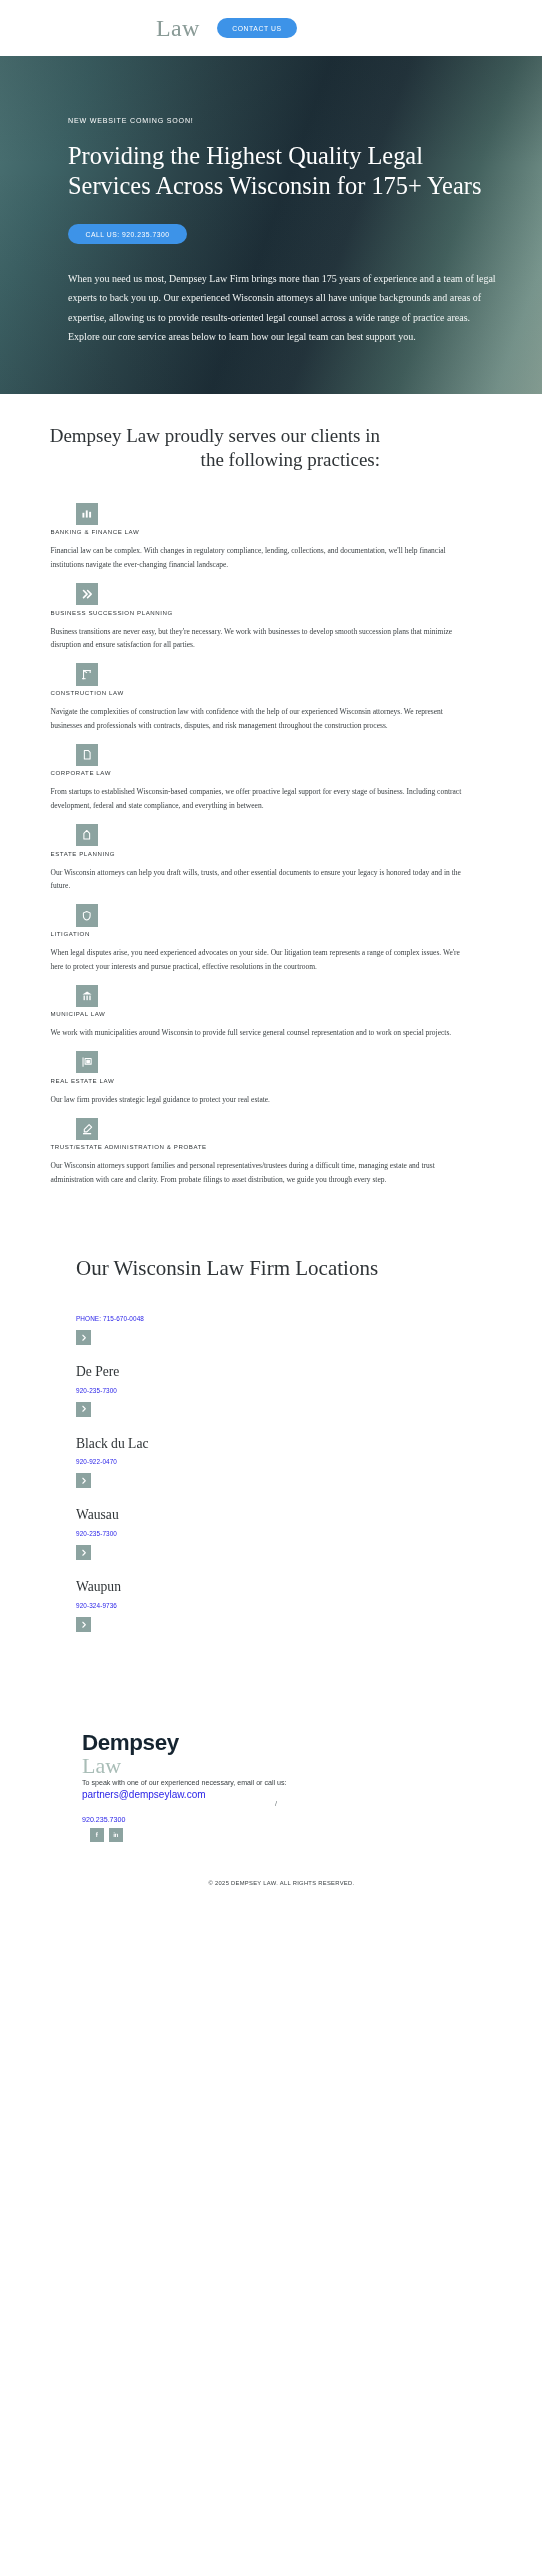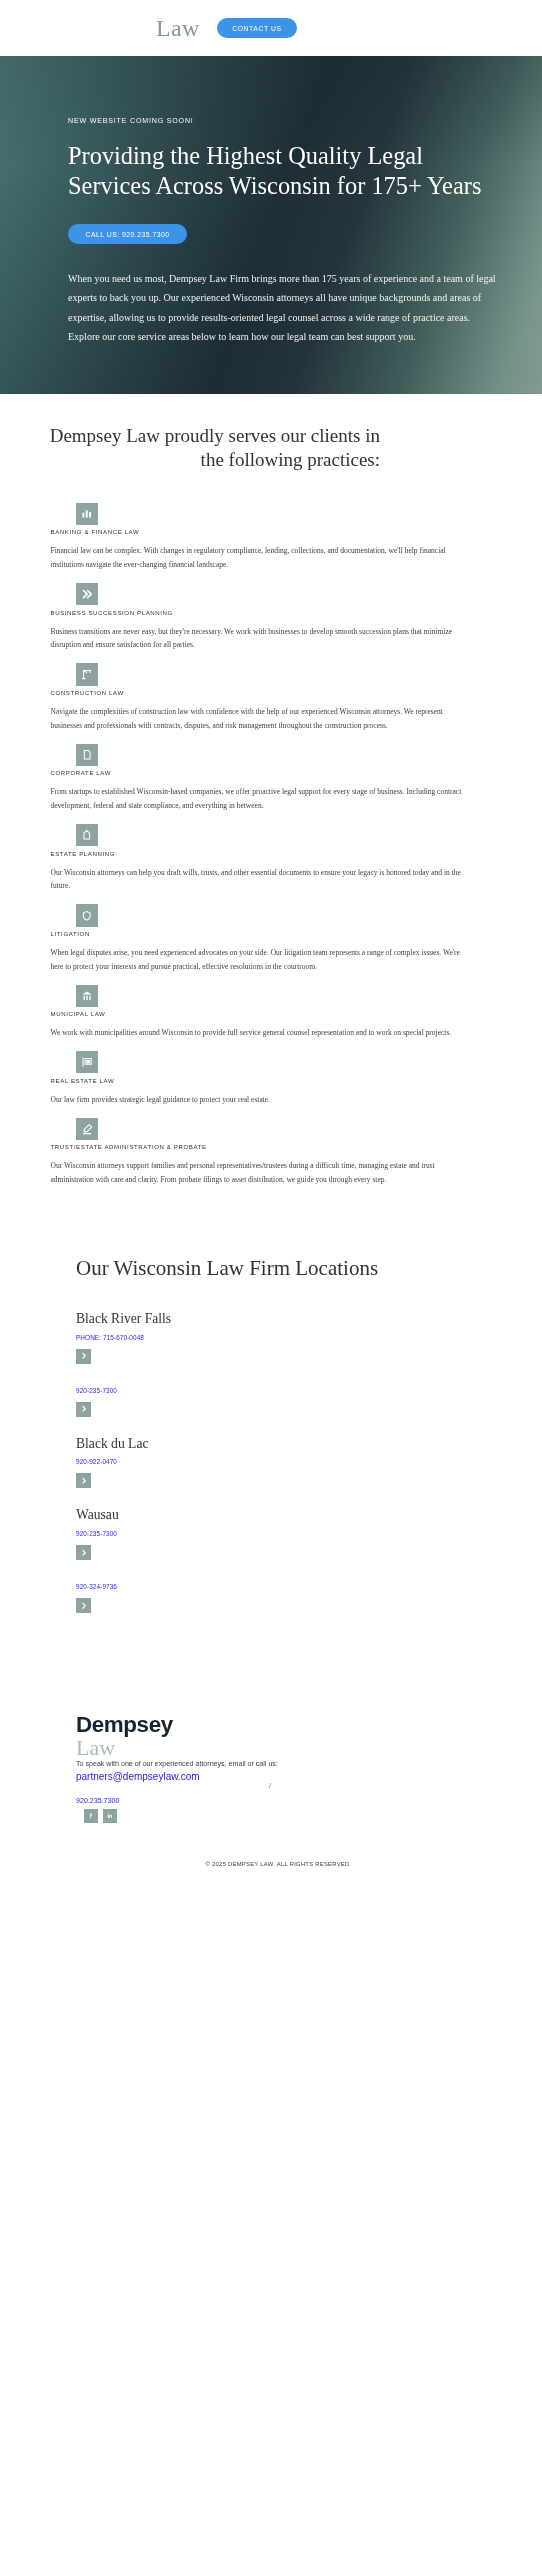--- a/index.html
+++ b/index.html
@@ -188,20 +188,21 @@
     width: 15px; height: 15px;
     background: #8ca3a0;
     display: flex; align-items: center; justify-content: center;
     cursor: pointer;
   }
   .loc-arrow svg { display:block; }
 
   
   .footer {
     padding: 61px 26px 0 41px;
+    margin-left: 6px;
   }
   .footer-inner { margin-left: 35px; }
   .f-dempsey {
     font-family: "Liberation Sans", sans-serif;
     font-weight: 700;
     font-size: 22.4px;
     line-height: 1.02;
     color: #152430;
     letter-spacing: -0.4px;
   }
@@ -374,53 +375,53 @@
           </div>
           <div class="pract-title">TRUST/ESTATE ADMINISTRATION &amp; PROBATE</div>
           <div class="pract-desc">Our Wisconsin attorneys support families and personal representatives/trustees during a difficult time, managing estate and trust administration with care and clarity. From probate filings to asset distribution, we guide you through every step.</div>
         </div>
       </div>
   </section>
 
   <section class="locations">
     <h2>Our Wisconsin Law Firm Locations</h2>
     <div id="location-list">
-        <div class="loc"><div class="loc-name">Black River Falls</div><a class="loc-phone" href="#">PHONE: 715-670-0048</a><div class="loc-arrow">
+        <div class="loc"><a class="loc-phone" href="#">PHONE: 715-670-0048</a><div class="loc-arrow">
             <svg width="7.5" height="7.5" viewBox="0 0 24 24" fill="none" stroke="#ffffff" stroke-width="3.4" stroke-linecap="round" stroke-linejoin="round">
               <polyline points="9 4 17 12 9 20"></polyline>
             </svg>
           </div></div>
-        <div class="loc"><a class="loc-phone" href="#">920-235-7300</a><div class="loc-arrow">
+        <div class="loc"><div class="loc-name">De Pere</div><a class="loc-phone" href="#">920-235-7300</a><div class="loc-arrow">
             <svg width="7.5" height="7.5" viewBox="0 0 24 24" fill="none" stroke="#ffffff" stroke-width="3.4" stroke-linecap="round" stroke-linejoin="round">
               <polyline points="9 4 17 12 9 20"></polyline>
             </svg>
           </div></div>
         <div class="loc"><div class="loc-name">Black du Lac</div><a class="loc-phone" href="#">920-922-0470</a><div class="loc-arrow">
             <svg width="7.5" height="7.5" viewBox="0 0 24 24" fill="none" stroke="#ffffff" stroke-width="3.4" stroke-linecap="round" stroke-linejoin="round">
               <polyline points="9 4 17 12 9 20"></polyline>
             </svg>
           </div></div>
         <div class="loc"><div class="loc-name">Wausau</div><a class="loc-phone" href="#">920-235-7300</a><div class="loc-arrow">
             <svg width="7.5" height="7.5" viewBox="0 0 24 24" fill="none" stroke="#ffffff" stroke-width="3.4" stroke-linecap="round" stroke-linejoin="round">
               <polyline points="9 4 17 12 9 20"></polyline>
             </svg>
           </div></div>
-        <div class="loc"><a class="loc-phone" href="#">920-324-9736</a><div class="loc-arrow">
+        <div class="loc"><div class="loc-name">Waupun</div><a class="loc-phone" href="#">920-324-9736</a><div class="loc-arrow">
             <svg width="7.5" height="7.5" viewBox="0 0 24 24" fill="none" stroke="#ffffff" stroke-width="3.4" stroke-linecap="round" stroke-linejoin="round">
               <polyline points="9 4 17 12 9 20"></polyline>
             </svg>
           </div></div>
       </div>
   </section>
 
   <footer class="footer">
     <div class="footer-inner">
       <div class="f-dempsey">Dempsey</div>
       <div class="f-law">Law</div>
-      <div class="f-speak">To speak with one of our experienced attorneys, email or call us:</div>
+      <div class="f-speak">To speak with one of our experienced necessary, email or call us:</div>
       <a class="f-email" href="#">partners@dempseylaw.com</a>
       <span class="f-slash">/</span>
       <a class="f-phone" href="#">920.235.7300</a>
       <div class="socials">
         <a class="social" href="#">
           <svg width="7.5" height="7.5" viewBox="0 0 24 24" fill="#ffffff">
               <path d="M15.5 8.5h-2.2V7.2c0-.6.4-.8.7-.8h1.4V3.6h-2.1c-2.3 0-2.9 1.7-2.9 2.9v2h-1.4v2.9h1.4v8.1h3V11.4h2l.1-2.9z"></path>
             </svg>
         </a>
         <a class="social" href="#">

